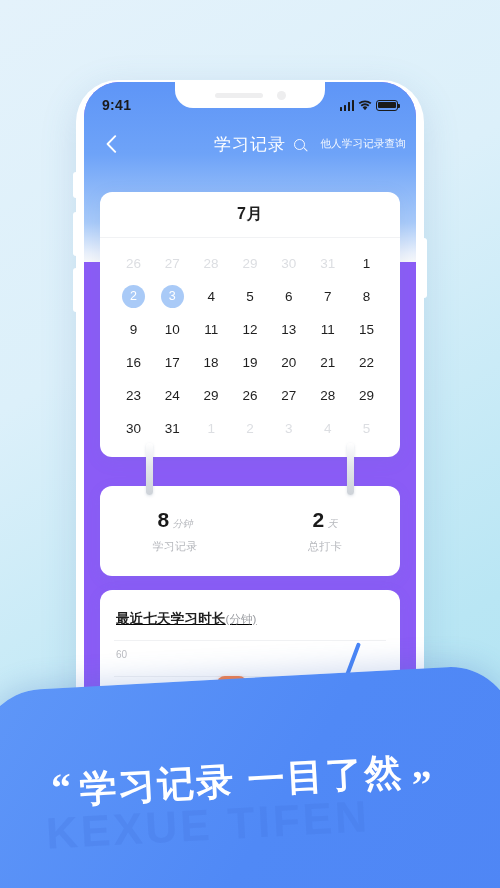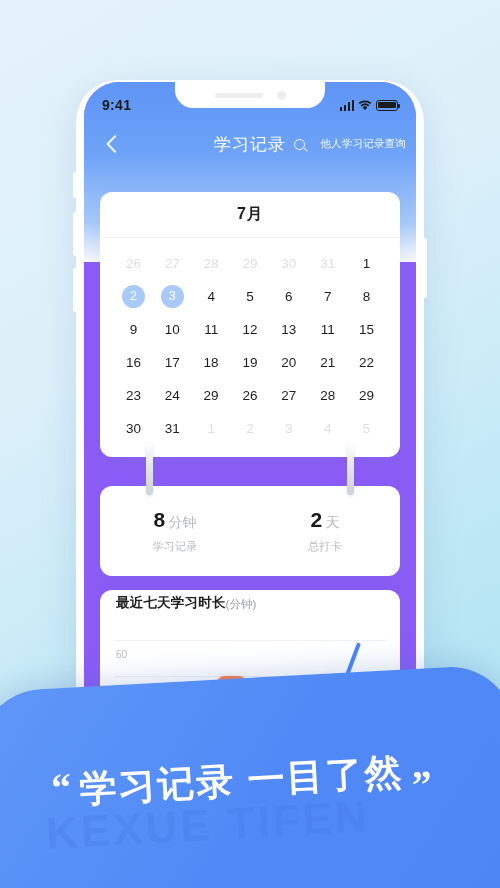--- a/index.html
+++ b/index.html
@@ -183,21 +183,21 @@
     box-shadow: 0 4px 16px rgba(90,130,190,.09);
     display: flex; align-items: center;
   }
   .stat {
     flex: 1;
     display: flex; flex-direction: column; align-items: center;
     gap: 7px;
   }
   .stat-top { display: flex; align-items: baseline; gap: 3px; }
   .stat-num { font-size: 21px; font-weight: bold; color: #1a1a1a; letter-spacing: .2px; }
-  .stat-unit { font-size: 14px; color: #b6b8bd; }
+  .stat-unit { font-size: 10px; color: #b6b8bd; font-style: italic; }
   .stat-label { font-size: 11px; color: #b6b8bd; letter-spacing: .3px; }
 
   .tick {
     position: absolute; top: -43px;
     width: 7px; height: 52px;
     border-radius: 4px;
     background: linear-gradient(180deg, #ffffff 0%, #e3e6ea 45%, #cdd2d8 100%);
     box-shadow: 0 1px 3px rgba(120,140,165,.25);
   }
   .tick.left  { left: 46px; }
@@ -206,22 +206,22 @@
   
   .chart-card {
     position: absolute; left: 16px; top: 508px;
     width: 300px; height: 170px;
     background: #ffffff;
     border-radius: 12px;
     box-shadow: 0 4px 16px rgba(90,130,190,.09);
     overflow: hidden;
   }
   .chart-title {
-    padding: 4px 16px 0;
-    display: flex; align-items: flex-end;
+    padding: 20px 16px 0;
+    display: flex; align-items: center; text-decoration: underline;
   }
   .chart-title b { font-size: 13.5px; color: #1f1f1f; letter-spacing: .2px; }
   .chart-title i { font-size: 11.5px; color: #9a9ca1; font-style: normal; }
   .plot {
     position: absolute; left: 0; right: 0; top: 44px; bottom: 0;
   }
   .gridline {
     position: absolute; left: 14px; right: 14px;
     height: 1px; background: #f0f1f3;
   }

